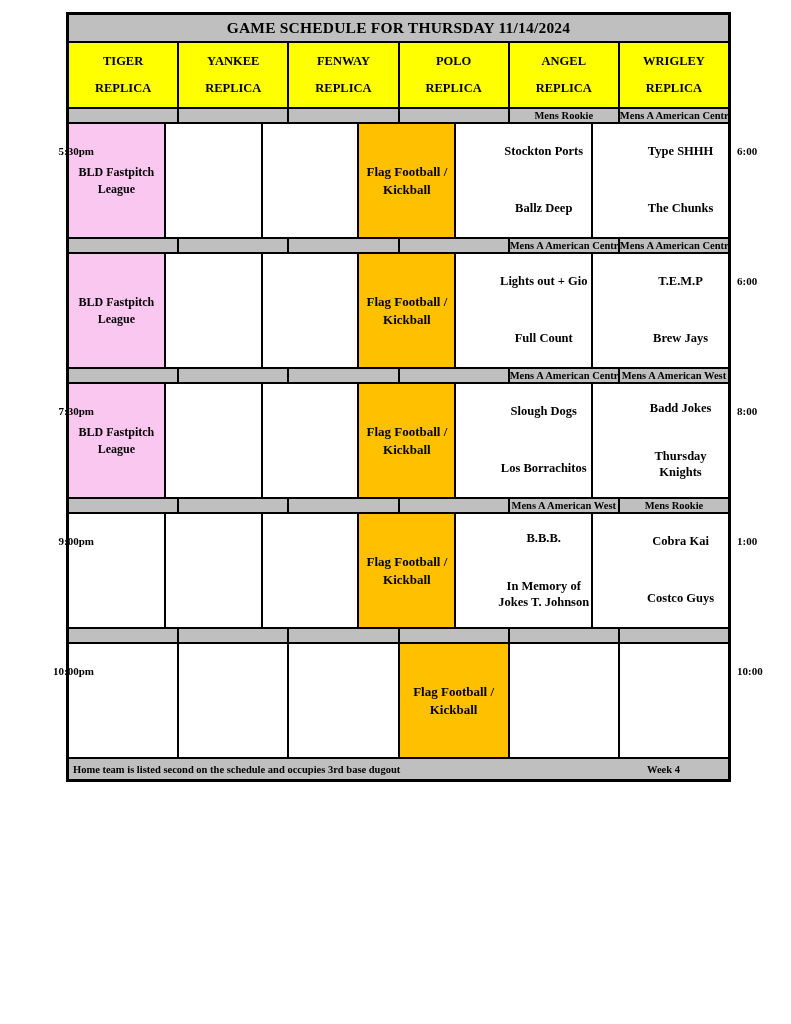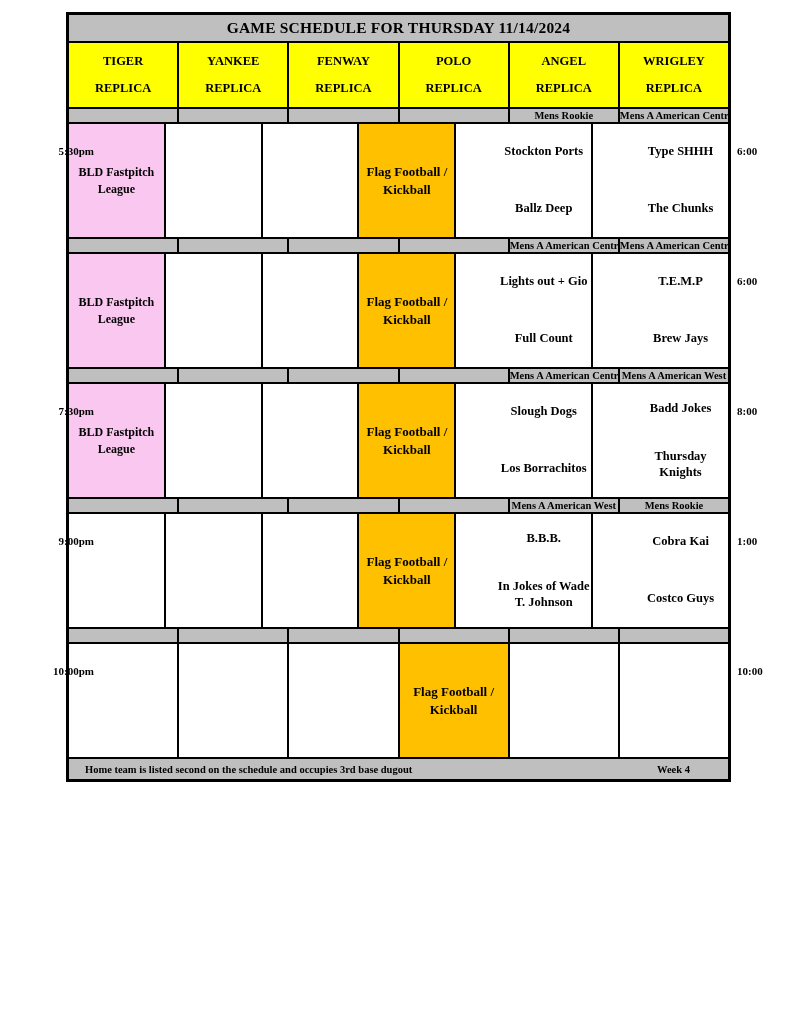--- a/index.html
+++ b/index.html
@@ -32,22 +32,22 @@
   .cell { background:#fff; }
   .cell.league { background:var(--league_fill,#fac7f0); display:flex; align-items:center; justify-content:center; }
   .league-text { width:86px; text-align:center; font-size:12px; line-height:1.35; }
   .cell.activity { background:var(--activity_fill,#ffc000); display:flex; align-items:center; justify-content:center; }
   .activity-text { width:94px; text-align:center; font-size:13px; line-height:1.35; }
   .cell.game { display:flex; flex-direction:column; justify-content:space-around; align-items:center; text-align:center;margin-left:40px; }
   .team { font-size:12.5px; line-height:1.25; padding:0 1px; max-width:106px; }
 
   .footer-row { height:22px; background:var(--band_fill,#bfbfbf); align-items:center; justify-content:space-between; }
   .footer-row > div { border-right:none; flex:0 1 auto; font-size:10.5px; }
-  .footer-note { padding-left:16px; }
-  .footer-week { padding-right:38px; }
+  .footer-note { padding-left:4px; }
+  .footer-week { padding-right:48px; }
 
   .time { position:absolute; font-size:11px; height:14px; line-height:14px; }
   .time-left { left:16px; width:60px; text-align:right;padding-left:18px; }
   .time-right { left:737px; width:54px; text-align:left; }
 </style>
 </head>
 <body>
 
 <div class="page">
 
@@ -175,21 +175,21 @@
     </div>
     <div class="row game-row">
       <div class="cell"></div>
       <div class="cell"></div>
       <div class="cell"></div>
       <div class="cell activity">
         <div class="activity-text">Flag Football / Kickball</div>
       </div>
       <div class="cell game">
         <div class="team">B.B.B.</div>
-        <div class="team">In Jokes of Wade T. Johnson</div>
+        <div class="team">In Memory of Jokes T. Johnson</div>
       </div>
       <div class="cell game">
         <div class="team">Cobra Kai</div>
         <div class="team">Costco Guys</div>
       </div>
     </div>
 
     <div class="row division-row">
       <div class="dcell"></div>
       <div class="dcell"></div>

